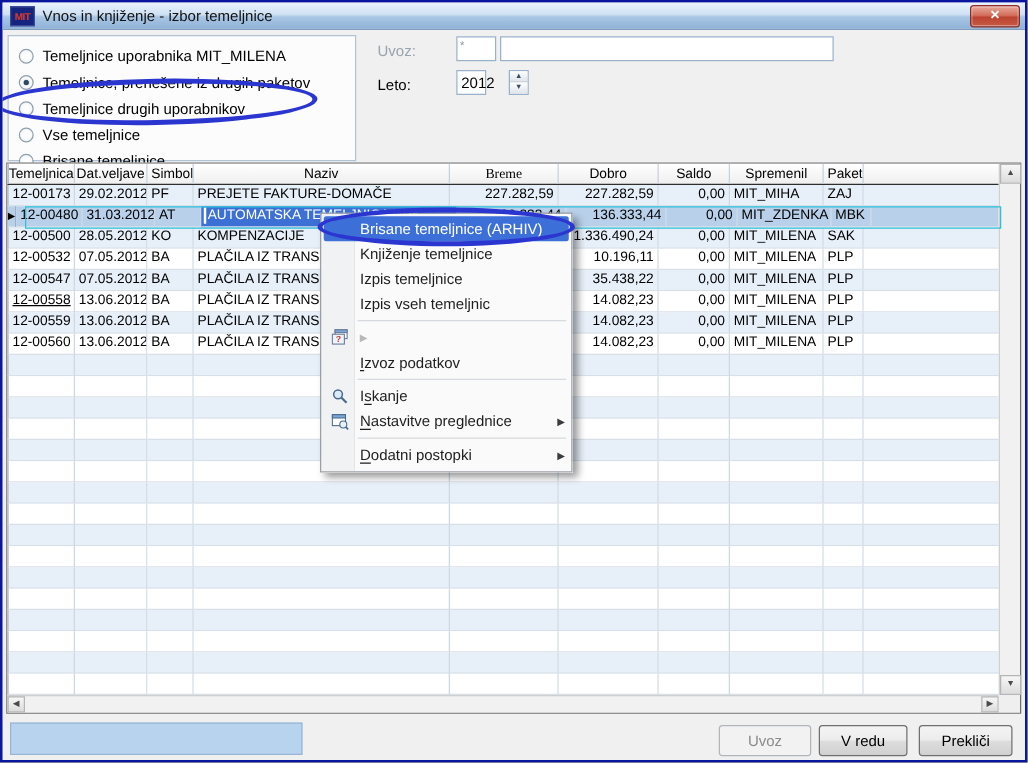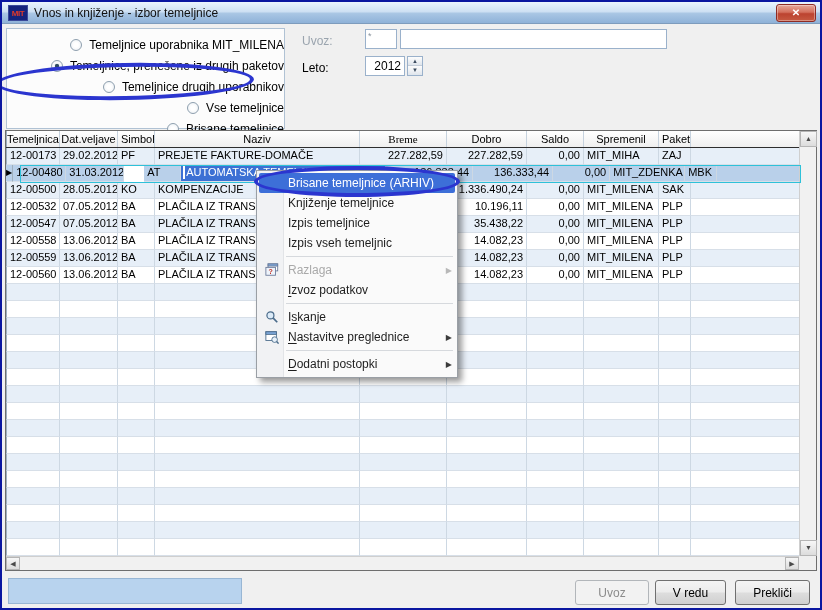--- a/index.html
+++ b/index.html
@@ -18,21 +18,21 @@
     color:#e03a2a;font-size:8px;font-weight:bold;text-align:center;line-height:16px;
     border:1px solid #3a4a9a;letter-spacing:-0.5px;}
   .title-text{position:absolute;left:32px;top:0;line-height:22px;font-size:12px;color:#111;}
   .close-btn{position:absolute;right:4px;top:2px;width:40px;height:18px;border-radius:3px;
     background:linear-gradient(#e7a99b,#d4705d 45%,#bc4330 55%,#c65a42);
     border:1px solid #8e2b24;color:#fff;font-weight:bold;font-size:10px;
     text-align:center;line-height:16px;box-shadow:inset 0 0 0 1px rgba(255,255,255,.35);cursor:default;}
   
   .radio-panel{position:absolute;left:4px;top:26px;width:279px;height:101px;
     background:#fcfcfc;border:1px solid #b0c2d4;padding:5px 0 0 0;}
-  .radio-row{display:flex;align-items:center;height:21px;padding-left:8px;justify-content:flex-end;}
+  .radio-row{display:flex;align-items:center;height:21px;padding-left:8px;}
   .radio-circle{width:12px;height:12px;border-radius:50%;
     border:1px solid #8e9fae;background:radial-gradient(#fff 30%,#e8edf2);
     display:inline-block;position:relative;flex:0 0 12px;}
   .radio-circle.on::after{content:'';position:absolute;left:3px;top:3px;width:4px;height:4px;
     border-radius:50%;background:#2d4a5f;box-shadow:0 0 1px #2d4a5f;}
   .radio-label{padding-left:7px;font-size:12px;white-space:nowrap;}
   .field-label{position:absolute;font-size:12px;}
   .lbl-gray{color:#9aa4ae;}
   .tfield{position:absolute;background:#fff;border:1px solid #9ab1cb;font-size:11px;}
   .enota-code{padding:1px 2px;color:#8a949e;font-size:9px;}
@@ -134,21 +134,21 @@
       <div class="radio-row">
         <div class="radio-circle"></div>
         <div class="radio-label">Brisane temeljnice</div>
       </div>
     </div>
 
   <div class="field-label lbl-gray" style="left:300px;top:32px;">Uvoz:</div>
   <div class="tfield enota-code" style="left:363px;top:27px;width:32px;height:20px;">*</div>
   <div class="tfield" style="left:398px;top:27px;width:267px;height:20px;"></div>
   <div class="field-label" style="left:300px;top:59px;">Leto:</div>
-  <div class="tfield leto-field" style="left:363px;top:54px;width:40px;height:20px;">2012</div>
+  <div class="tfield leto-field" style="left:363px;top:54px;width:24px;height:20px;">2012</div>
   <div class="spinner" style="left:405px;top:54px;">
     <div class="spin-btn">▲</div>
     <div class="spin-btn">▼</div>
   </div>
 
   <div class="grid-wrap">
     <div class="ghr">
         <div class="hcell gut"></div>
         <div class="hcell" style="width: 53px;">Temeljnica</div>
         <div class="hcell" style="width: 58px;">Dat.veljave</div>
@@ -172,21 +172,21 @@
           <div class="cell al-right" style="width: 80px;">227.282,59</div>
           <div class="cell al-right" style="width: 57px;">0,00</div>
           <div class="cell" style="width: 75px;">MIT_MIHA</div>
           <div class="cell" style="width: 32px;">ZAJ</div>
           <div class="cell fill"></div>
         </div>
         <div class="row sel">
           <div class="cell gut">▶</div>
           <div class="cell al-right" style="width: 53px;">12-00480</div>
           <div class="cell" style="width: 58px;">31.03.2012</div>
-          <div class="cell" style="width: 37px; margin-left: 20px;">AT</div>
+          <div class="cell" style="width: 37px;">AT</div>
           <div class="cell cell-edit" style="width: 205px;">AUTOMATSKA TEMELJNICA UPK<div class="caret"></div></div>
           <div class="cell al-right" style="width: 87px;">136.333,44</div>
           <div class="cell al-right" style="width: 80px;">136.333,44</div>
           <div class="cell al-right" style="width: 57px;">0,00</div>
           <div class="cell" style="width: 75px;">MIT_ZDENKA</div>
           <div class="cell" style="width: 32px;">MBK</div>
           <div class="cell fill"></div>
         </div>
         <div class="row stripe">
           <div class="cell gut"></div>
@@ -222,21 +222,21 @@
           <div class="cell" style="width: 205px;">PLAČILA IZ TRANS</div>
           <div class="cell al-right" style="width: 87px;">35.438,22</div>
           <div class="cell al-right" style="width: 80px;">35.438,22</div>
           <div class="cell al-right" style="width: 57px;">0,00</div>
           <div class="cell" style="width: 75px;">MIT_MILENA</div>
           <div class="cell" style="width: 32px;">PLP</div>
           <div class="cell fill"></div>
         </div>
         <div class="row">
           <div class="cell gut"></div>
-          <div class="cell al-right" style="width: 53px;">12-00558</div>
+          <div class="cell al-right" style="width: 53px; text-decoration: underline;">12-00558</div>
           <div class="cell" style="width: 58px;">13.06.2012</div>
           <div class="cell" style="width: 37px;">BA</div>
           <div class="cell" style="width: 205px;">PLAČILA IZ TRANS</div>
           <div class="cell al-right" style="width: 87px;">14.082,23</div>
           <div class="cell al-right" style="width: 80px;">14.082,23</div>
           <div class="cell al-right" style="width: 57px;">0,00</div>
           <div class="cell" style="width: 75px;">MIT_MILENA</div>
           <div class="cell" style="width: 32px;">PLP</div>
           <div class="cell fill"></div>
         </div>
@@ -504,21 +504,20 @@
         <div class="mi-label">Izpis vseh temeljnic</div>
       </div>
       <div class="menu-sep"></div>
       <div class="mi dis">
         <div class="mi-icon"><svg width="14" height="14" viewBox="0 0 16 16">
             <rect x="3.5" y="1" width="11" height="8" fill="#fff" stroke="#6a7a9a"></rect>
             <rect x="3.5" y="1" width="11" height="2.5" fill="#7da7d9" stroke="#6a7a9a"></rect>
             <rect x="1" y="5" width="11" height="9" fill="#eef3fa" stroke="#6a7a9a"></rect>
             <text x="4" y="12.5" font-size="8" font-weight="bold" fill="#c23327">?</text>
           </svg></div>
-        <div class="mi-label">Razlaga</div>
         <div class="mi-arrow">▶</div>
       </div>
       <div class="mi">
         <div class="mi-icon"></div>
         <div class="mi-label"><u>I</u>zvoz podatkov</div>
       </div>
       <div class="menu-sep"></div>
       <div class="mi">
         <div class="mi-icon"><svg width="14" height="14" viewBox="0 0 16 16">
             <circle cx="6.2" cy="6.2" r="4" fill="#dcebf8" stroke="#4a6b8a" stroke-width="1.4"></circle>

